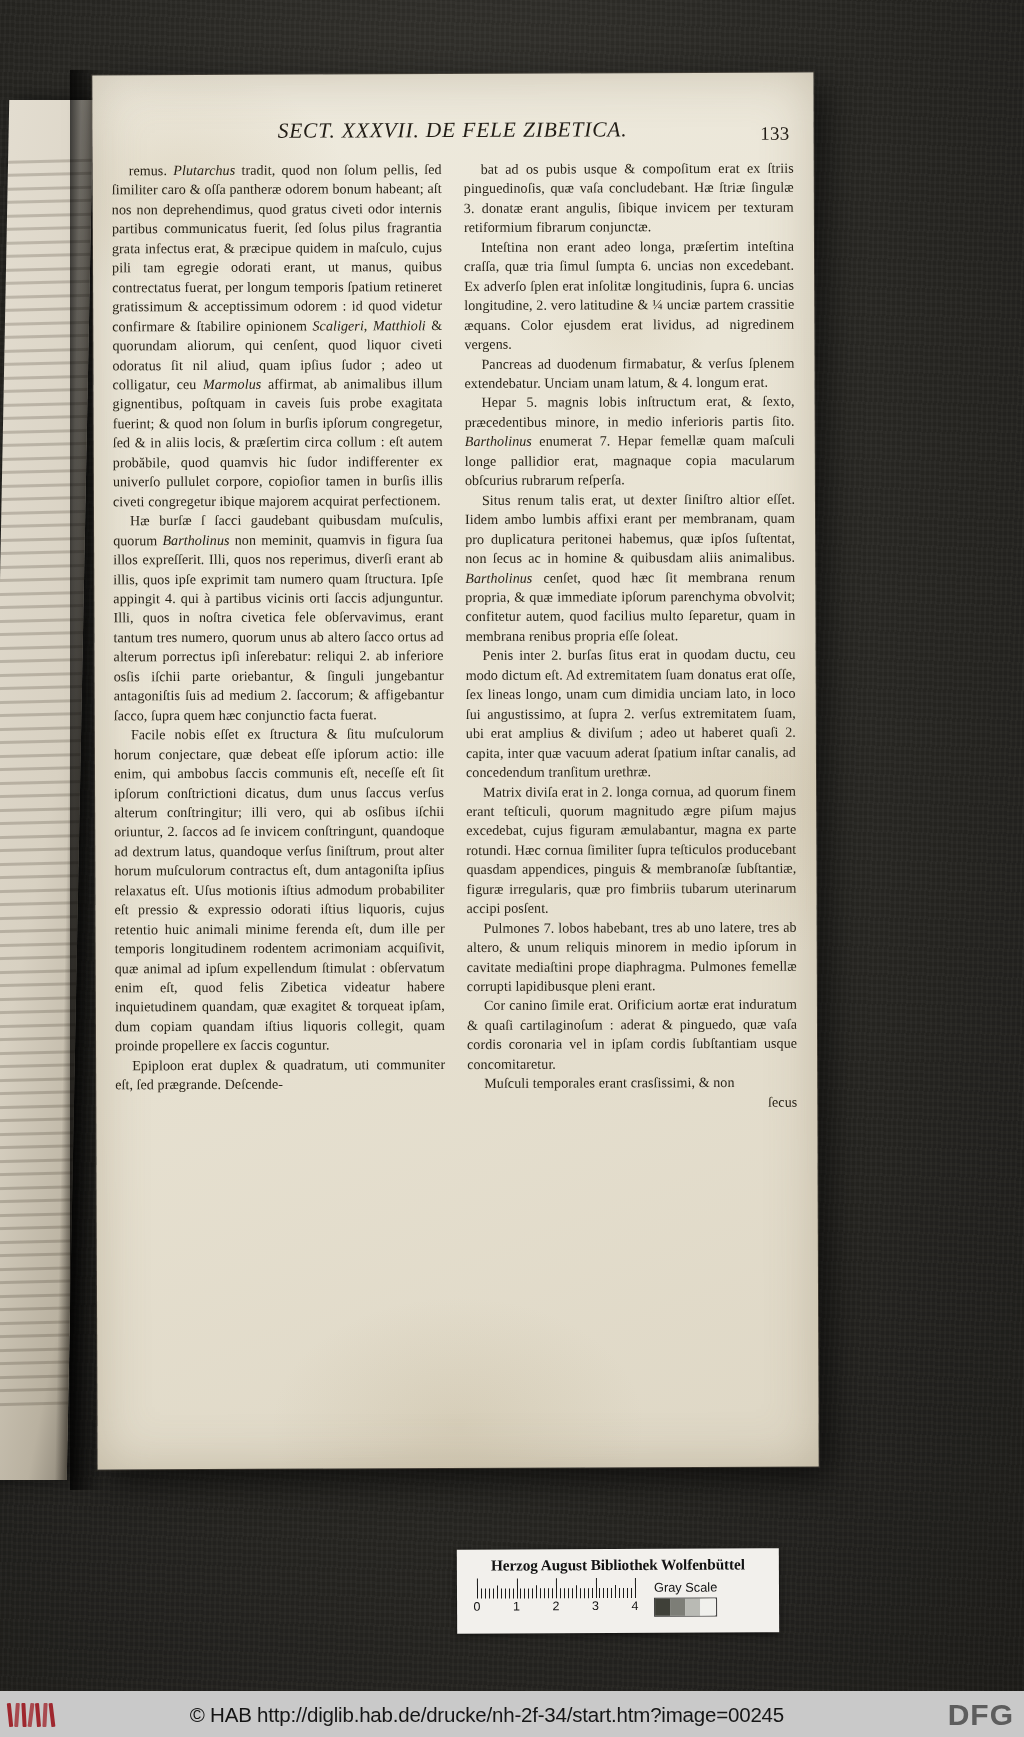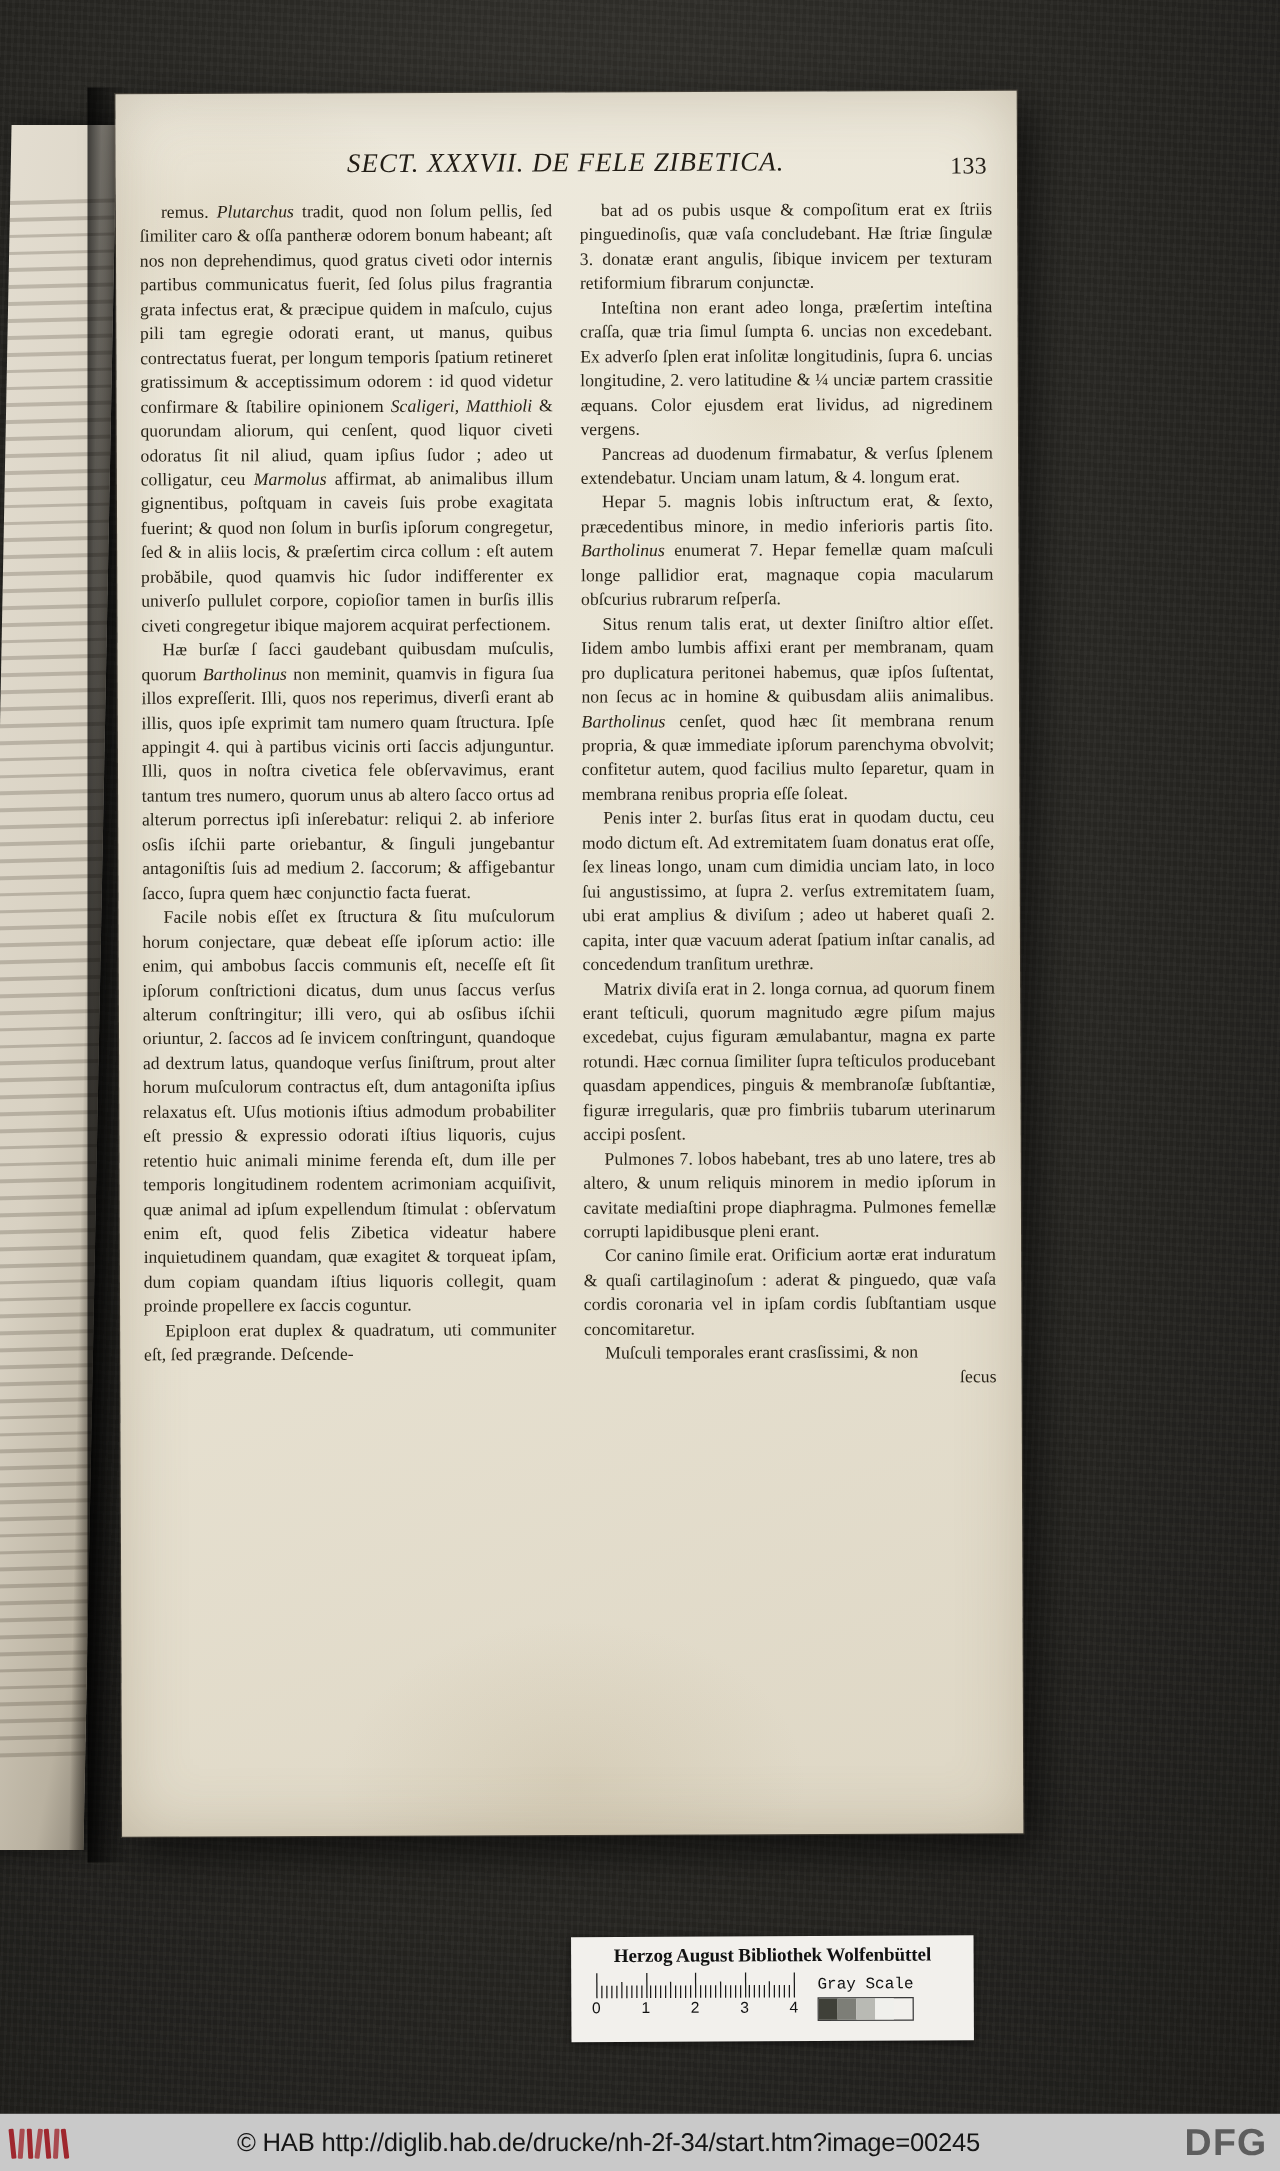--- a/index.html
+++ b/index.html
@@ -193,21 +193,21 @@
     margin-top: 1px;
   }
   #ruler-nums span {
     position: absolute;
     transform: translateX(-50%);
     font-family: "Liberation Sans", sans-serif;
     font-size: 12.5px;
     color: #111;
   }
   #grayscale-label {
-    font-family: Liberation Mono, monospace;
+    font-family: Liberation Sans, sans-serif;
     font-size: 12.8px;
     color: #111;
     padding-top: 3px;
     white-space: nowrap;
   }
   #grayscale-chips {
     display: flex;
     margin-top: 2px;
     border: 1px solid #3b3b3b;
   }

